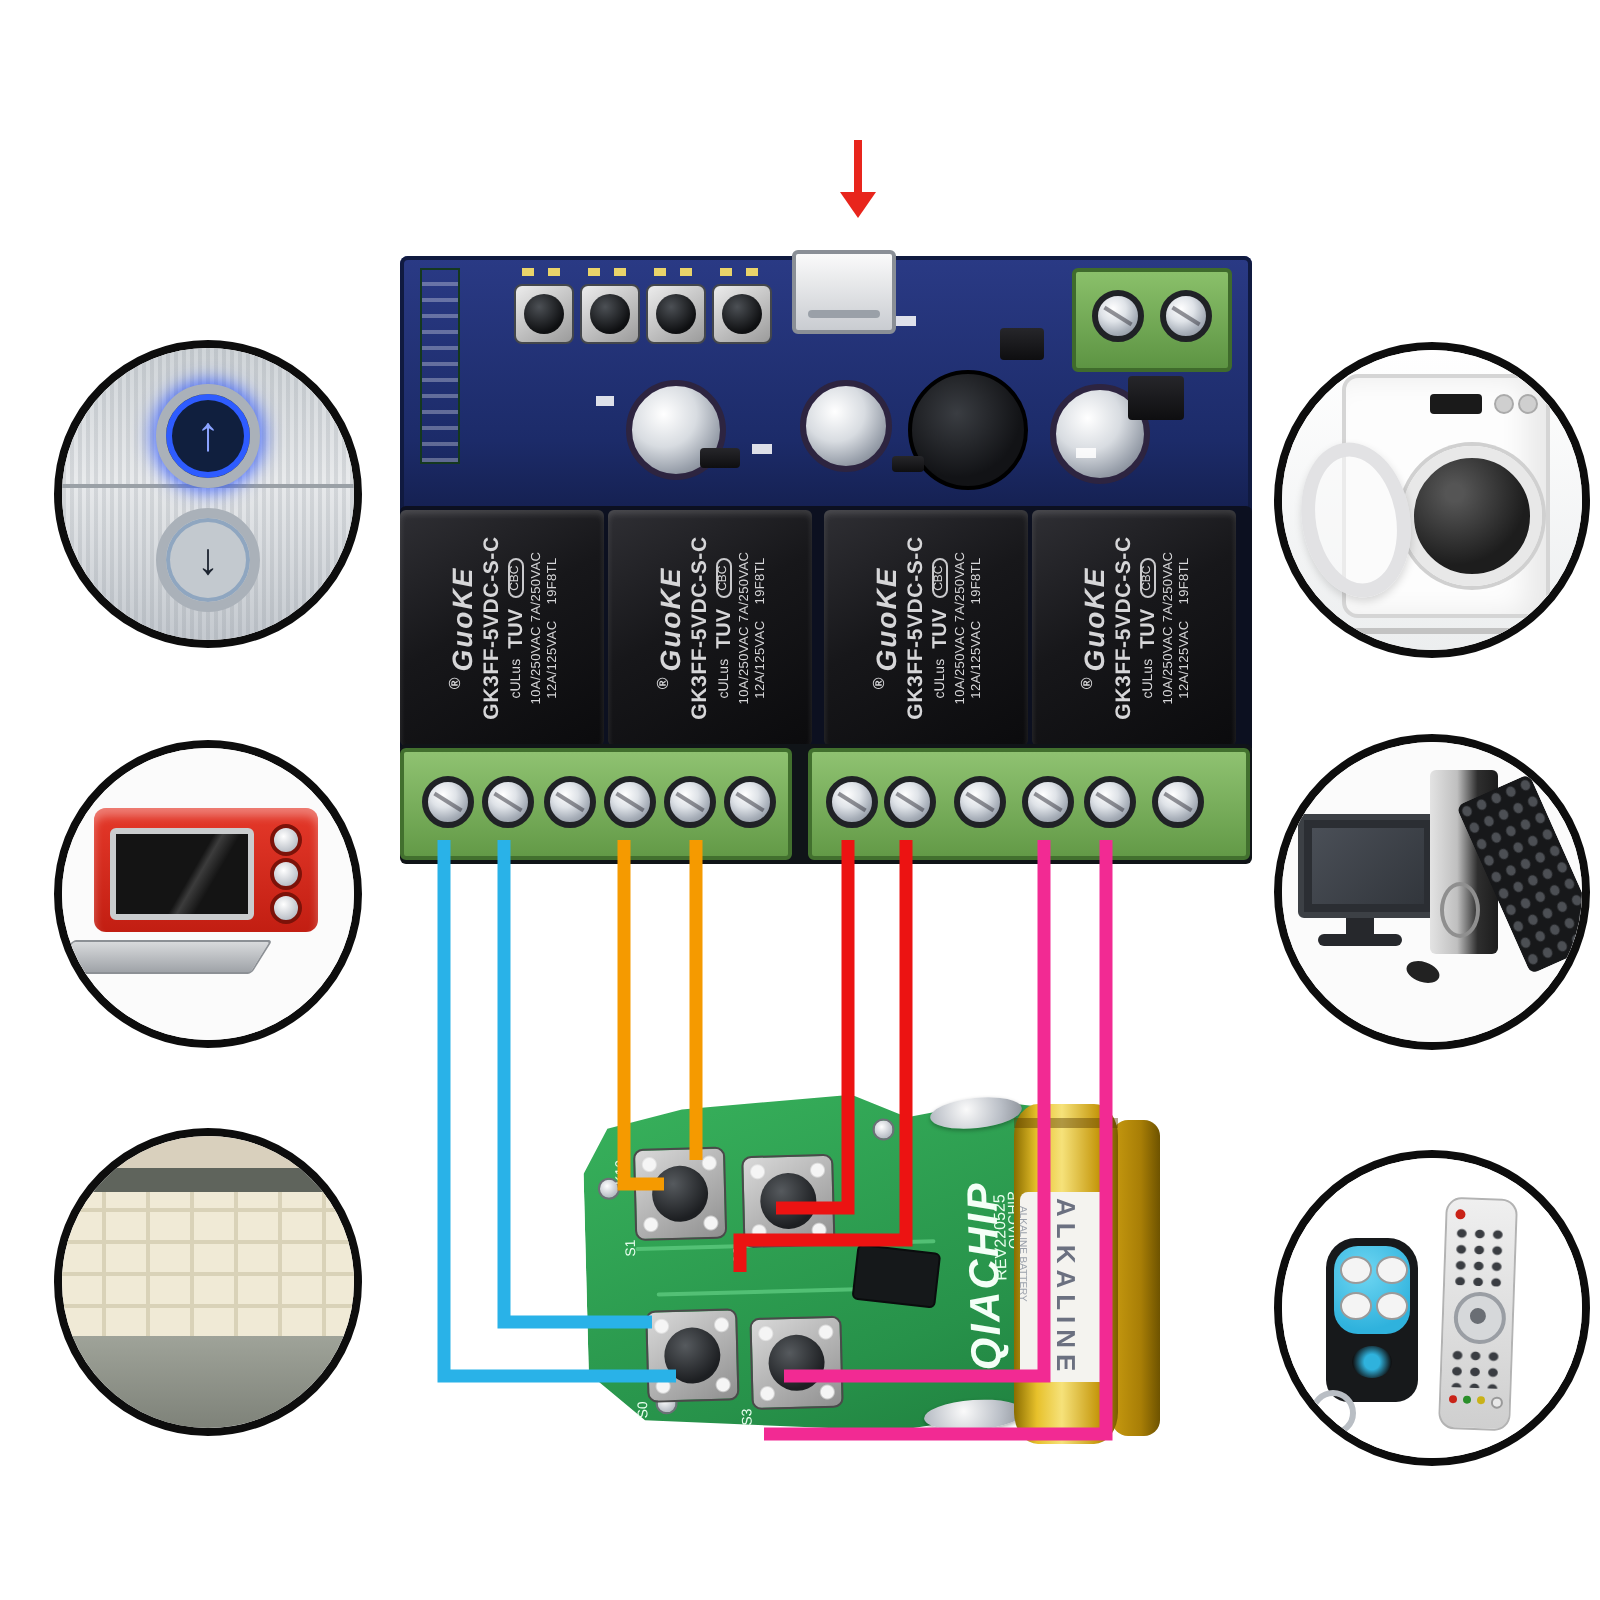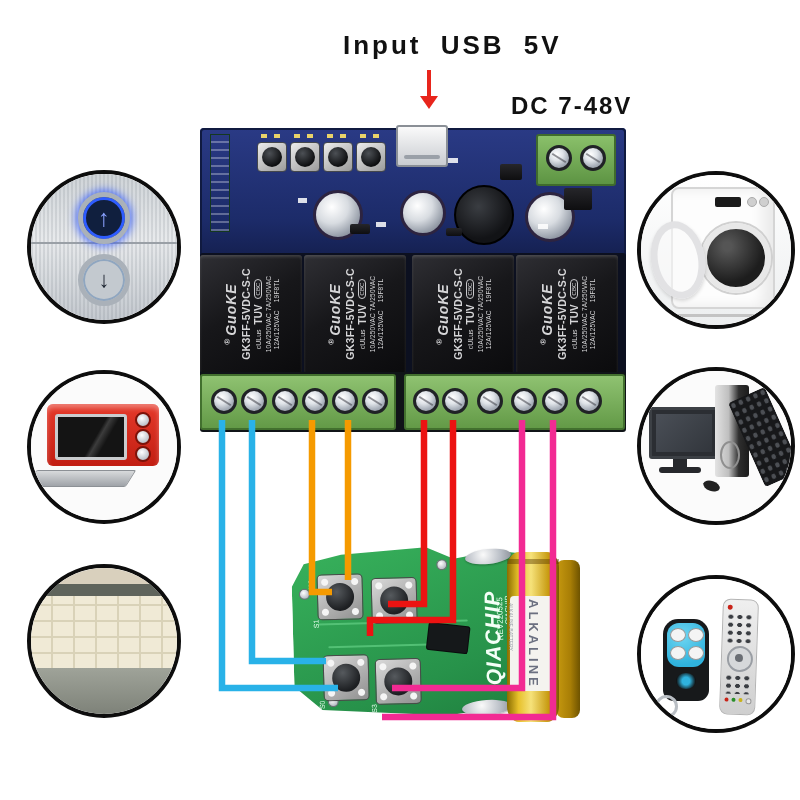--- a/index.html
+++ b/index.html
@@ -187,26 +187,24 @@
       border:2px solid #9a9ea4;background:#d6d8da;}
   .tvr-dpad i{position:absolute;left:6px;top:6px;width:8px;height:8px;border-radius:50%;background:#6a6e74;}
   .tvr-colors{position:absolute;left:4px;top:98px;display:flex;gap:3px;}
   .tvr-colors i{width:4px;height:4px;border-radius:50%;}
 </style>
 </head>
 <body>
 
 <div class="canvas">
 
-  <div class="abs title">Input USB 5V</div>
   <div class="abs red-arrow">
     <i class="shaft"></i>
     <i class="head"></i>
   </div>
-  <div class="abs dc-label">DC 7-48V</div>
 
   <div class="abs top-board">
     <div class="abs rf"></div>
     <div class="abs pbtn" style="left:57px">
         <i></i>
       </div>
     <div class="abs pbtn" style="left:90px">
         <i></i>
       </div>
     <div class="abs pbtn" style="left:123px">

